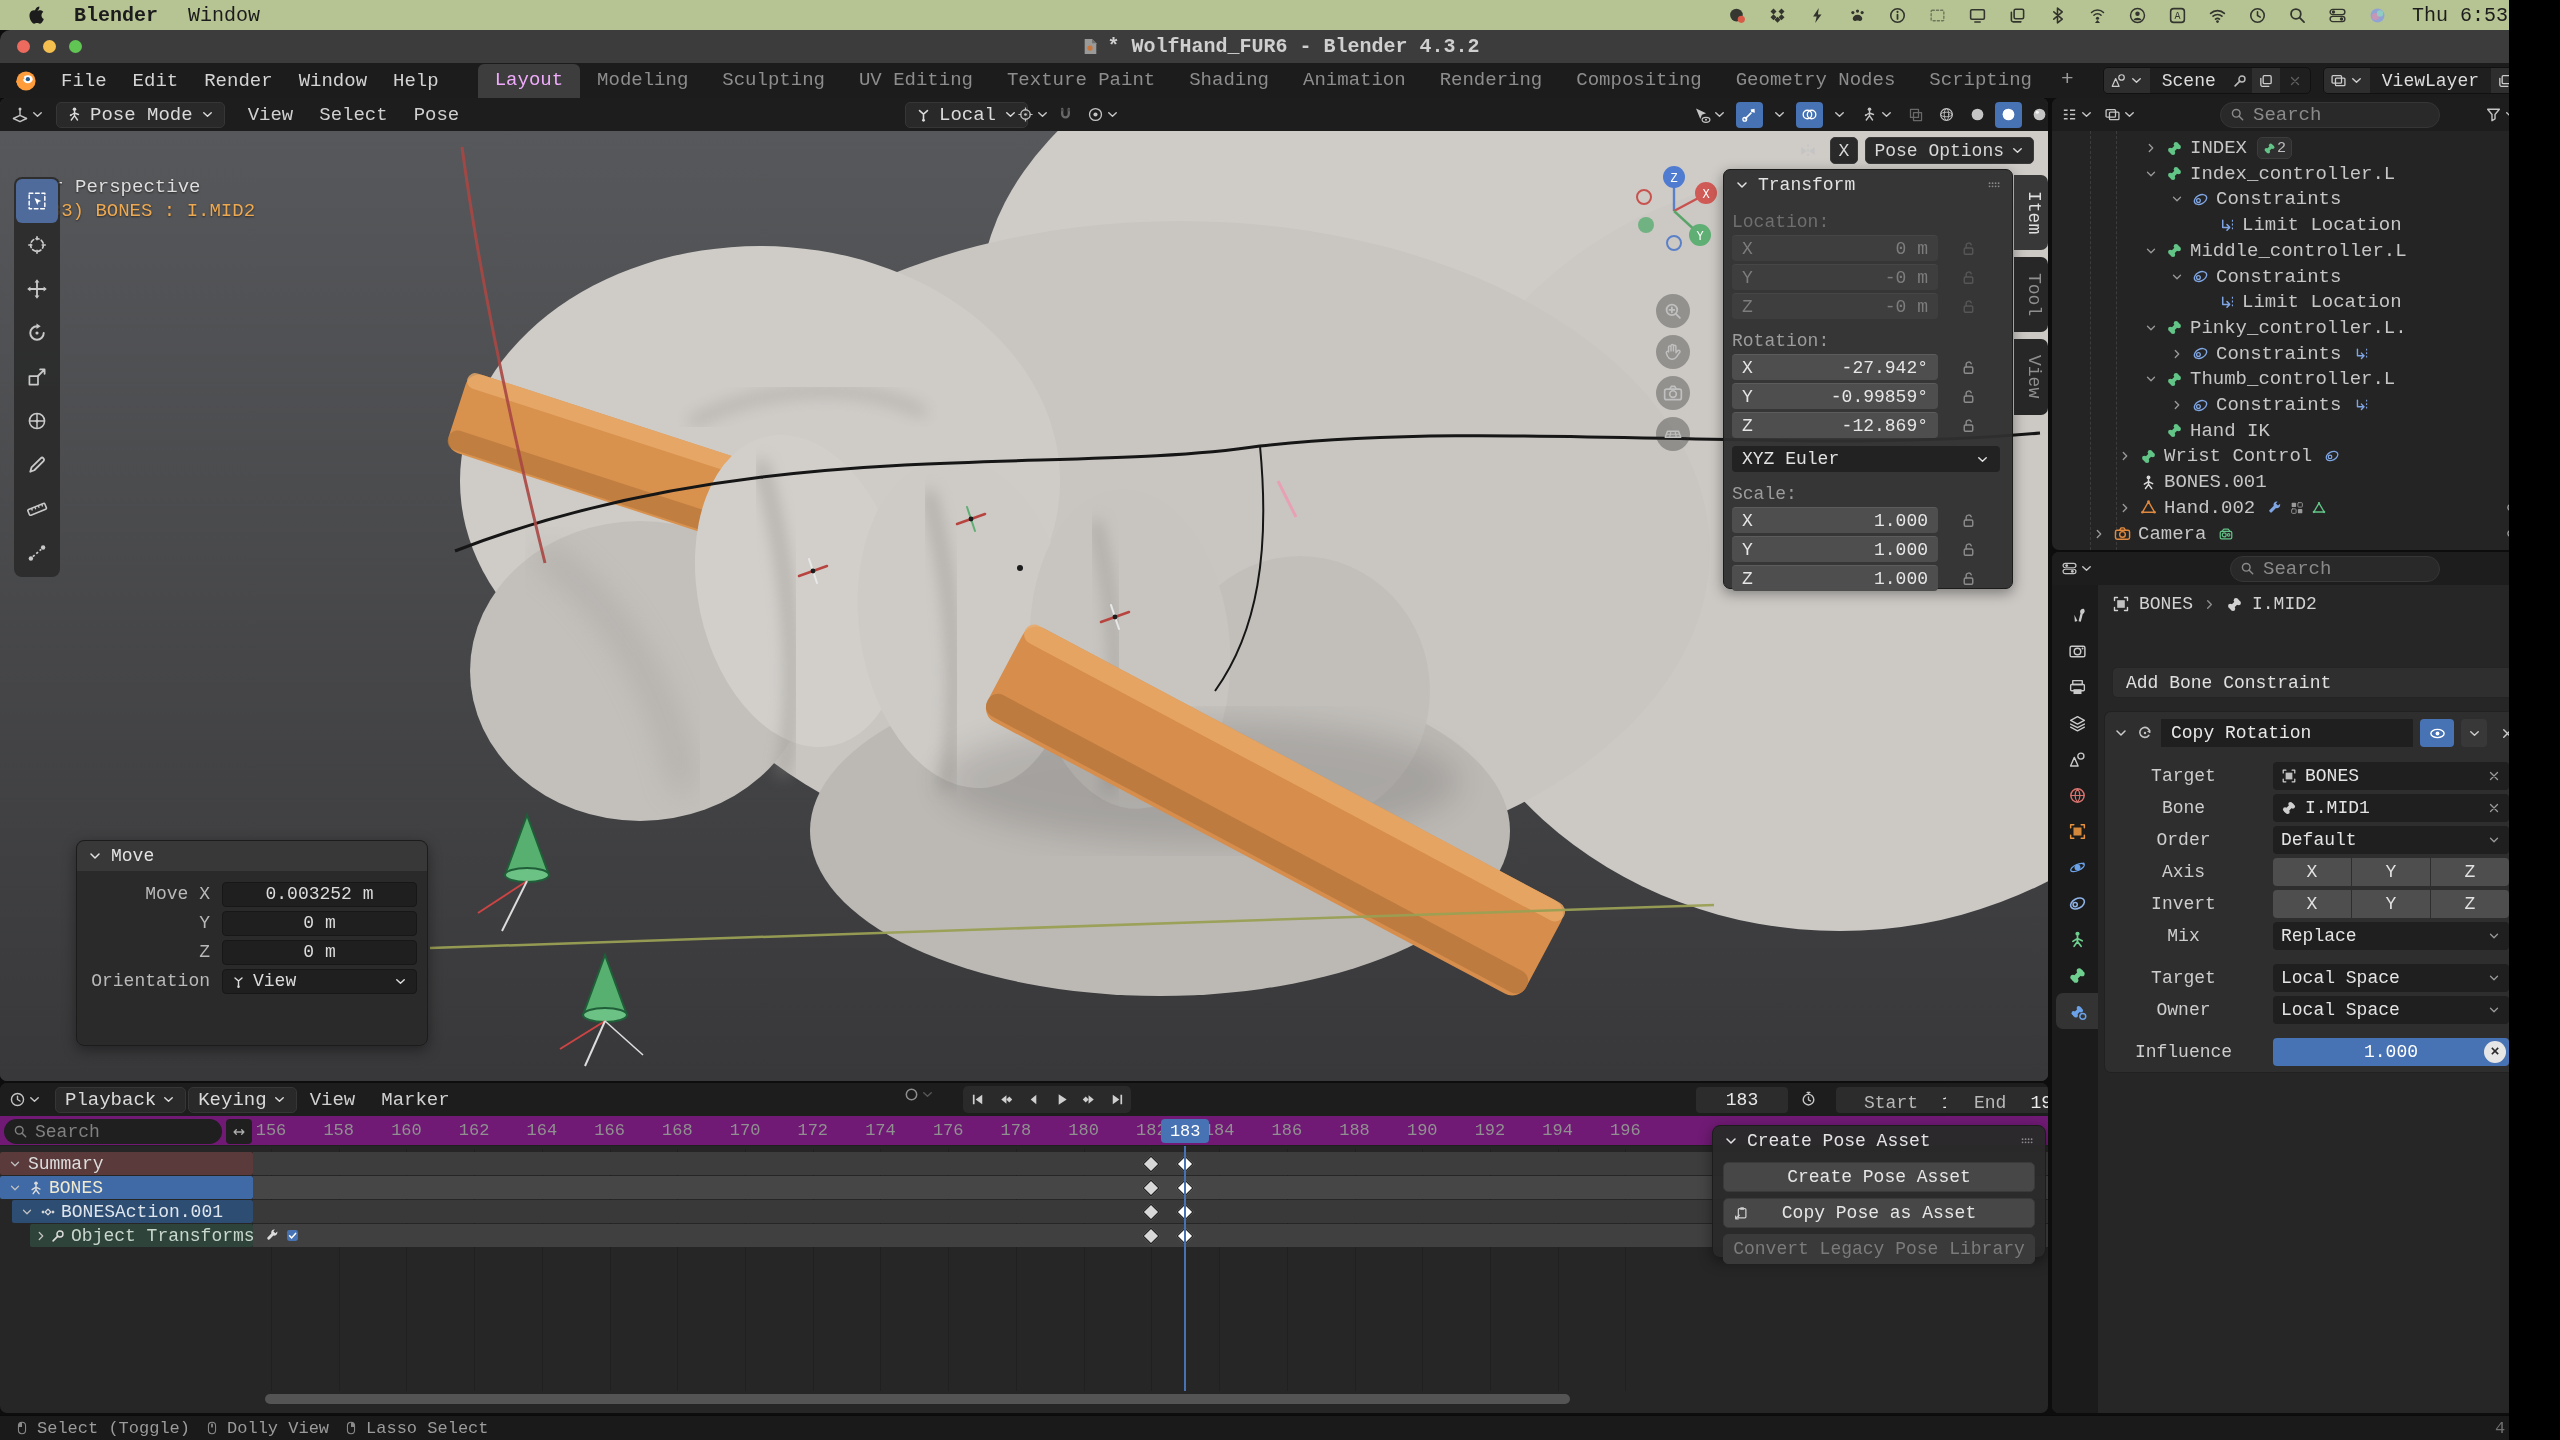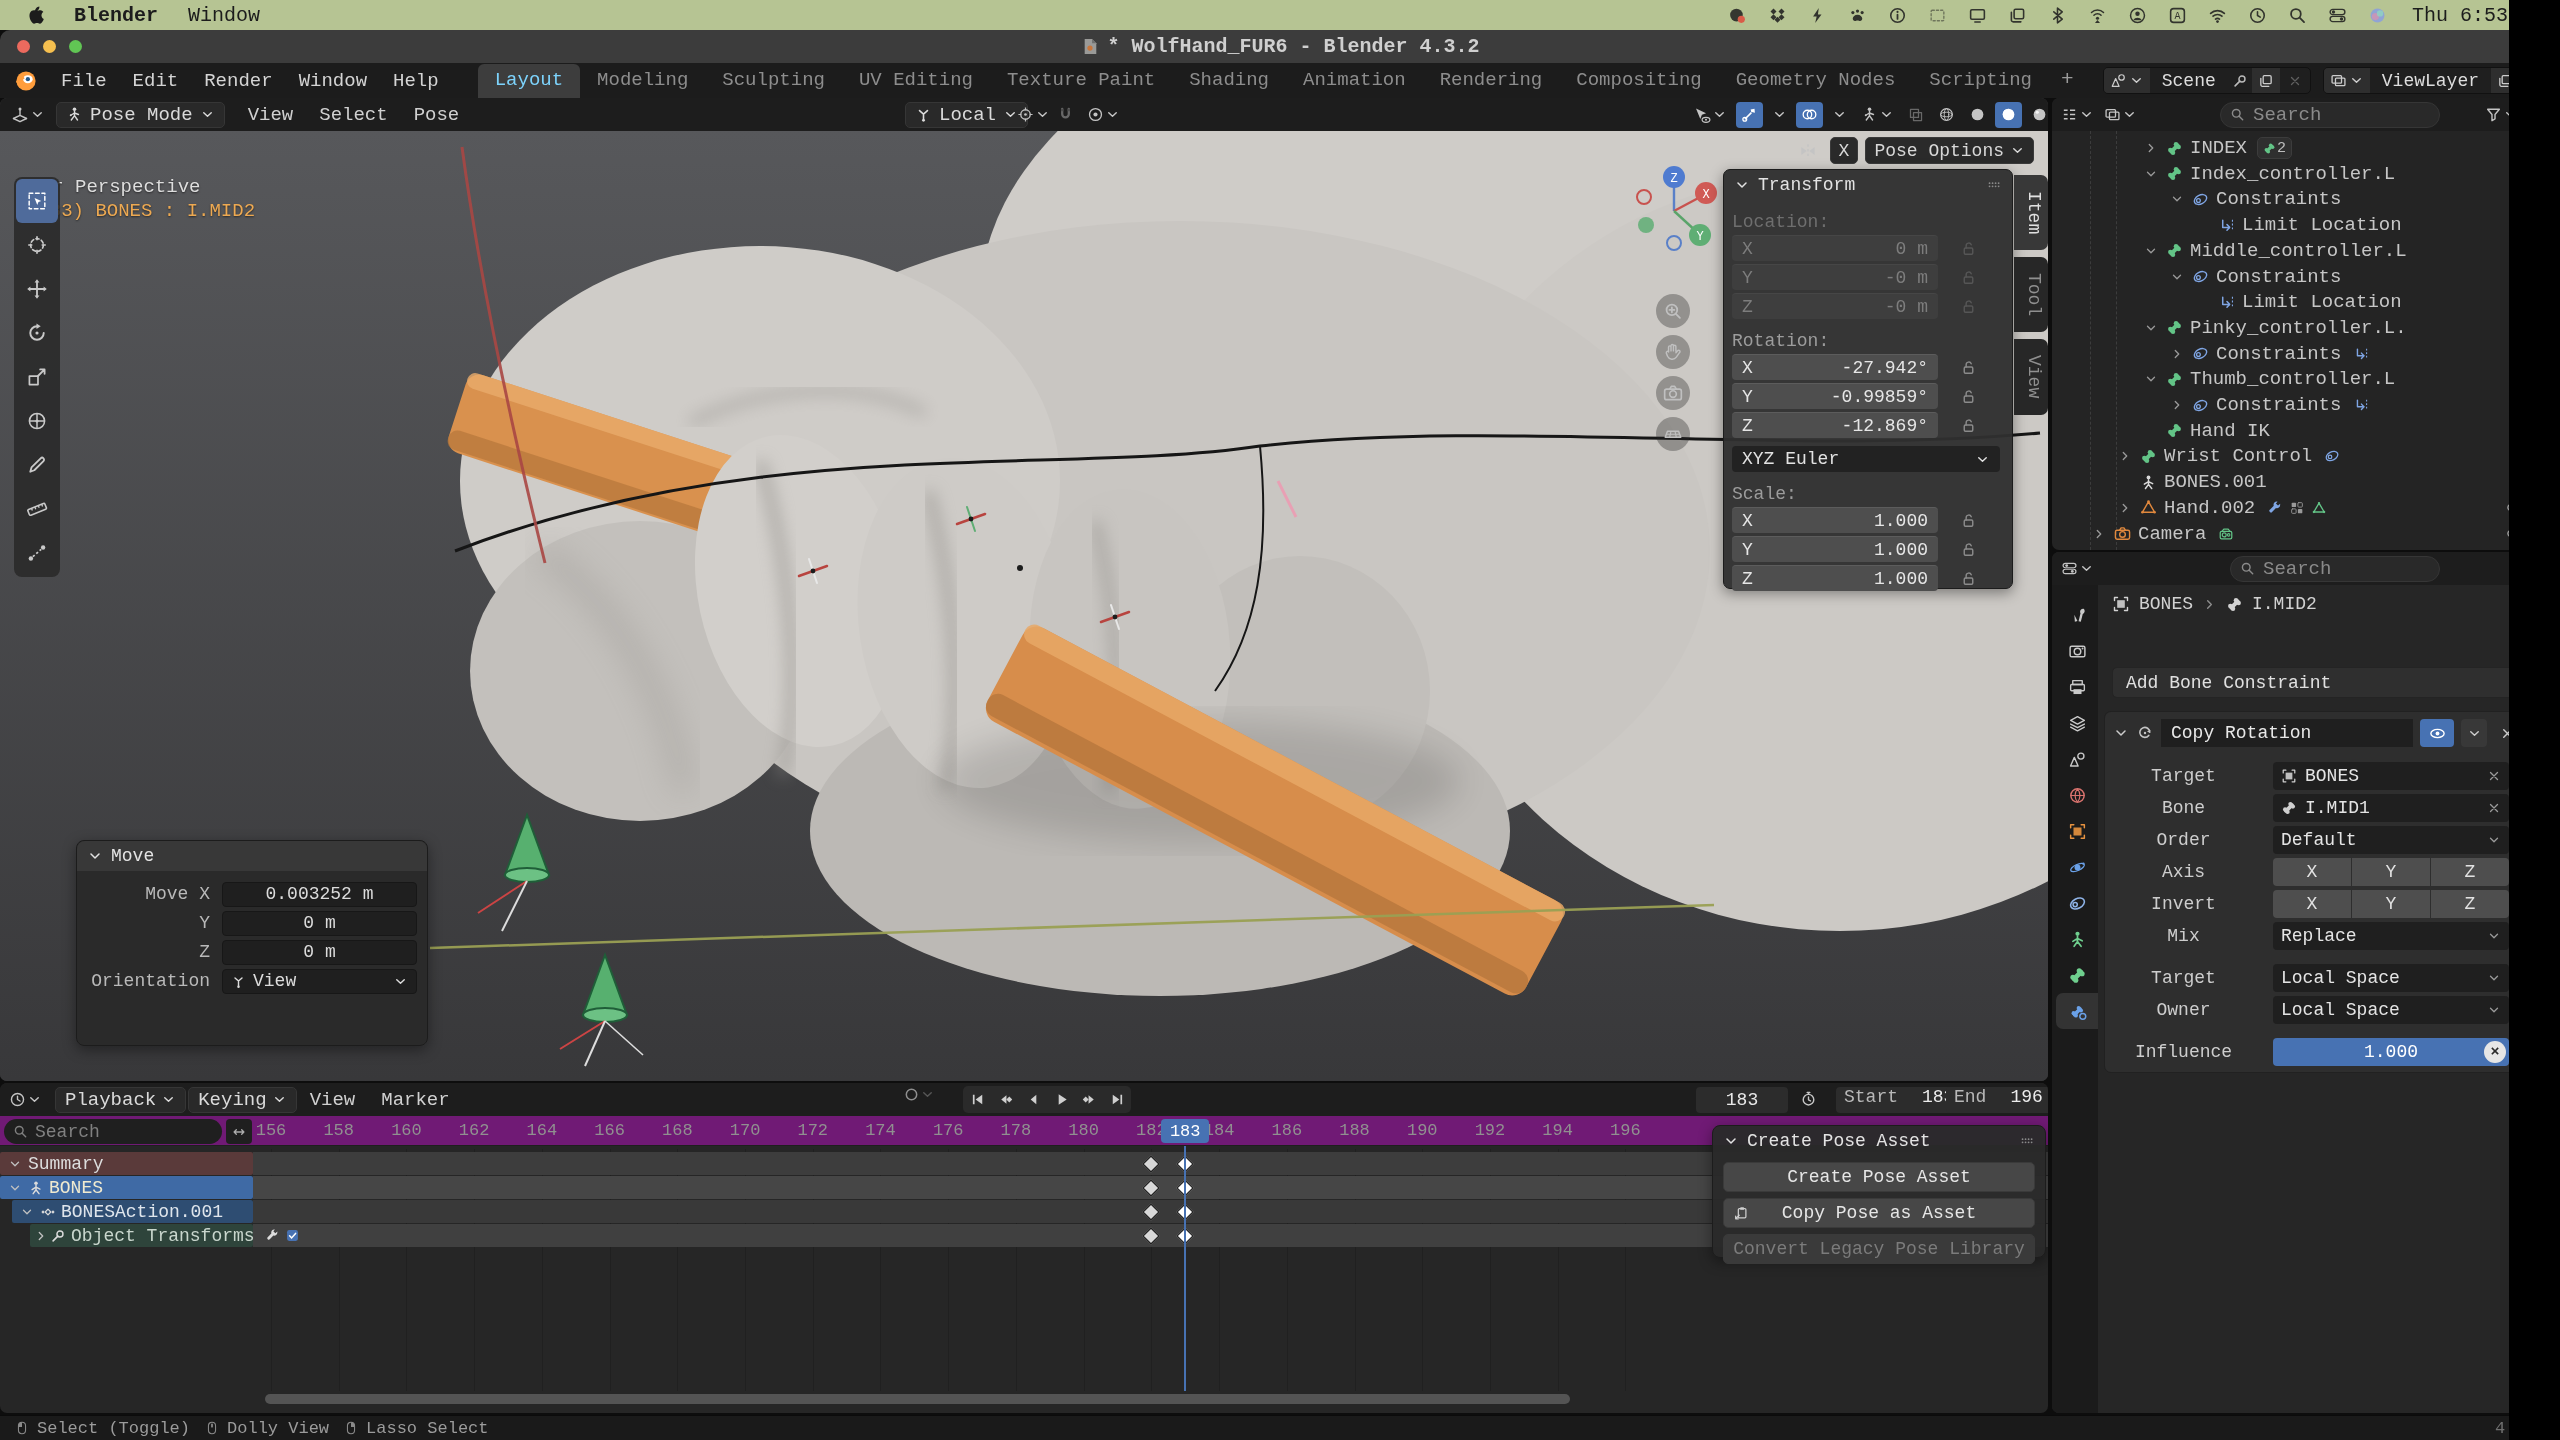--- a/index.html
+++ b/index.html
@@ -23,21 +23,21 @@
   .l-red{background:#ec6a5e;}.l-yel{background:#f5bf4f;}.l-grn{background:#61c554;}
   .tb-title{position:absolute;left:50%;transform:translateX(-50%);display:flex;align-items:center;gap:8px;
     color:#cfcfcf;font-size:20px;font-weight:bold;white-space:nowrap;}
   
   .topbar{position:absolute;left:0;top:63px;width:2560px;height:35px;background:#1c1c1c;
     display:flex;align-items:center;font-size:19px;color:#cfcfcf;}
   .bl-logo{margin:0 10px 0 14px;display:flex;}
   .top-menu{padding:0 13px;color:#d4d4d4;}
   .tabs{display:flex;align-items:flex-end;height:35px;margin-left:26px;}
   .wtab{padding:5px 17px 7px;color:#8d8d8d;font-size:19px;border-radius:6px 6px 0 0;white-space:nowrap;}
-  .wtab.active{background:#3d3d3d;color:#7dd3fc;margin-top:8px;}
+  .wtab.active{background:#3d3d3d;color:#f0abfc;margin-top:8px;}
   .wtab.add{color:#9a9a9a;font-size:21px;padding:5px 12px 7px;}
   .idblocks{position:absolute;right:10px;top:4px;display:flex;gap:12px;}
   .idb{display:flex;align-items:center;height:27px;background:#1f1f1f;border-radius:5px;overflow:hidden;border:1px solid #111;}
   .idb-btn{background:#2e2e2e;height:100%;display:flex;align-items:center;padding:0 6px;gap:2px;color:#ccc;}
   .idb-name{padding:0 12px;color:#ddd;font-size:18px;}
   .idb-x{color:#5f5f5f;padding:0 8px;font-size:17px;display:flex;}
   .idb-pin{color:#bbb;display:flex;padding:0 4px;}
   
   .editor{position:absolute;background:#262626;border-radius:7px;overflow:hidden;}
   .ed-header{position:absolute;left:0;top:0;right:0;height:33px;background:#1d1d1d;
@@ -162,21 +162,21 @@
   .pp-btn.dis{background:#3a3a3a;color:#7b7b7b;}
   .pp-ico{position:absolute;left:9px;display:flex;color:#cfcfcf;}
   
   .transport{position:absolute;left:963px;top:3px;display:flex;background:#2a2a2a;border-radius:5px;height:27px;align-items:center;}
   .tr-btn{width:28px;display:flex;align-items:center;justify-content:center;color:#cfcfcf;}
   .rec{position:absolute;left:903px;top:3px;display:flex;align-items:center;color:#8e8e8e;}
   .frm{position:absolute;left:1696px;top:4px;width:92px;height:26px;background:#2c2c2c;border-radius:4px;
     display:flex;align-items:center;justify-content:center;color:#e8e8e8;font-size:18px;}
   .sw{position:absolute;left:1800px;top:7px;color:#c5c5c5;display:flex;}
   .rangechip{position:absolute;top:4px;height:26px;background:#2c2c2c;border-radius:4px;display:flex;
-    align-items:flex-start;padding:0 8px;gap:24px;font-size:18px;color:#b8b8b8;}
+    align-items:flex-end;padding:0 28px;gap:24px;font-size:18px;color:#b8b8b8;}
   .rangechip b{color:#ececec;font-weight:normal;}
   
   .statusbar{position:absolute;left:0;top:1415px;width:2560px;height:25px;background:#1a1a1a;
     border-top:1px solid #0b0b0b;display:flex;align-items:center;font-size:17px;color:#9b9b9b;}
   .sb-item{display:flex;align-items:center;gap:7px;margin-left:14px;}
   .sb-ver{position:absolute;right:14px;color:#6f6f6f;}
 </style>
 </head>
 <body>
 

